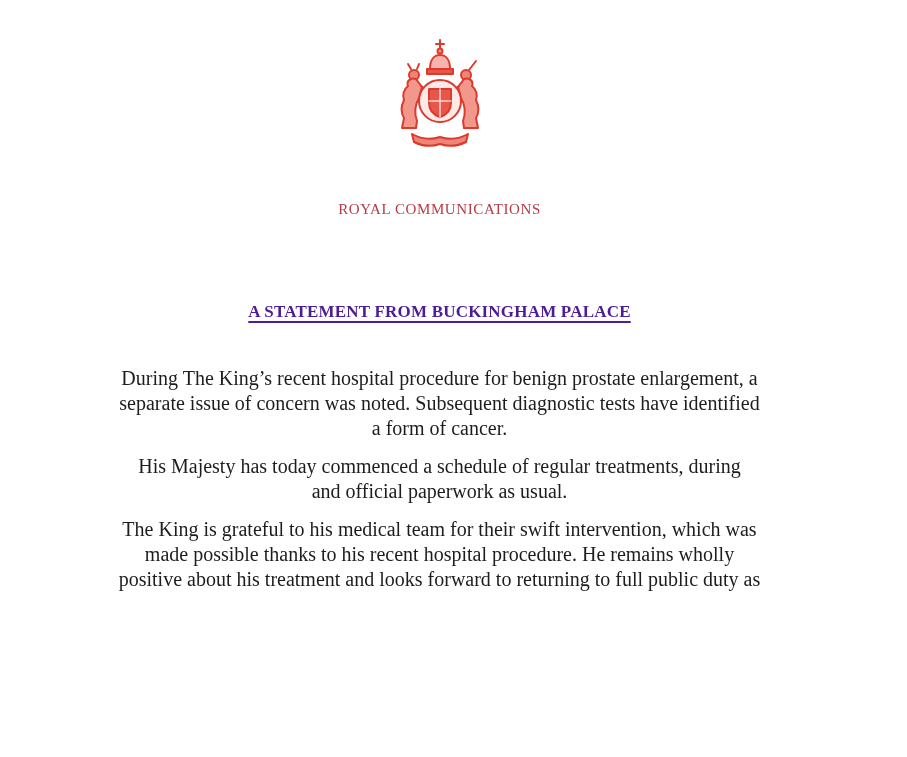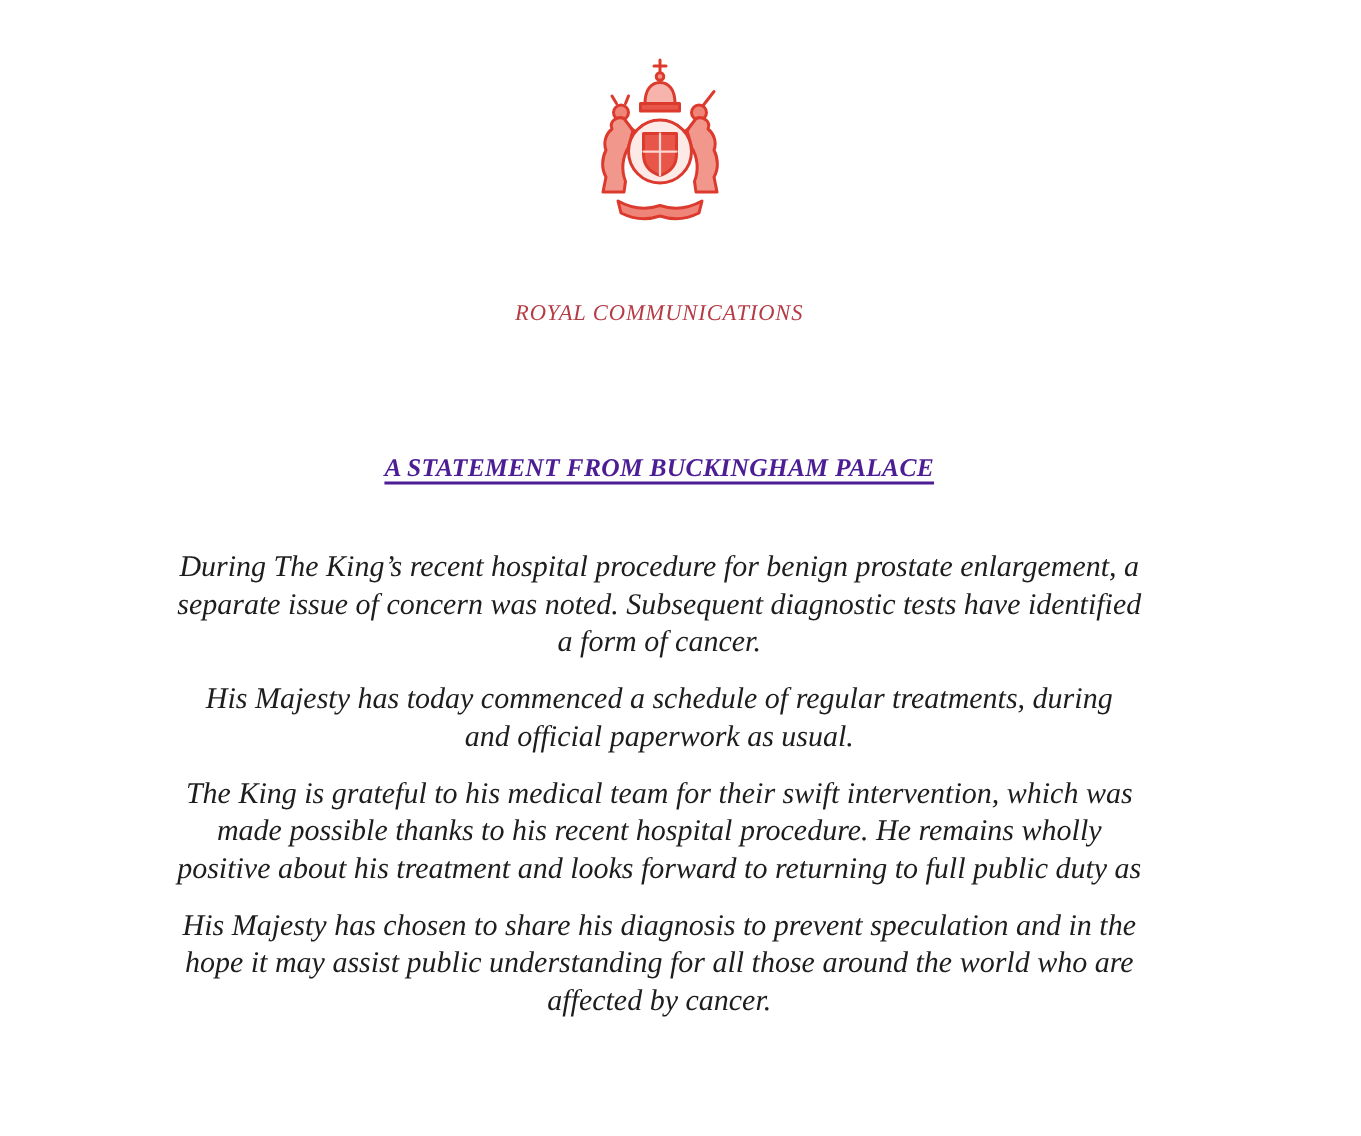--- a/index.html
+++ b/index.html
@@ -7,21 +7,20 @@
     padding: 0;
     background: #ffffff;
   }
   .page {
     position: relative;
     width: 907px;
     height: 757px;
     background: #ffffff;
     overflow: hidden;
     font-family: "Liberation Serif", serif;
-    font-style: italic;
   }
   .content {
     width: 655px;
     margin-left: 112px;
   }
   .crest {
     display: block;
     width: 102px;
     height: 112px;
     margin: 38px auto 0 auto;
@@ -112,21 +111,16 @@
         <span class="line">His Majesty has today commenced a schedule of regular treatments, during</span>
         <span class="line">and official paperwork as usual.</span>
       </p>
 
       <p class="para">
         <span class="line">The King is grateful to his medical team for their swift intervention, which was</span>
         <span class="line">made possible thanks to his recent hospital procedure. He remains wholly</span>
         <span class="line">positive about his treatment and looks forward to returning to full public duty as</span>
       </p>
 
-      <p class="para">
-        <span class="line">His Majesty has chosen to share his diagnosis to prevent speculation and in the</span>
-        <span class="line">hope it may assist public understanding for all those around the world who are</span>
-        <span class="line">affected by cancer.</span>
-      </p>
 
     </div>
   </div>
 </div>
 
 </body></html>

